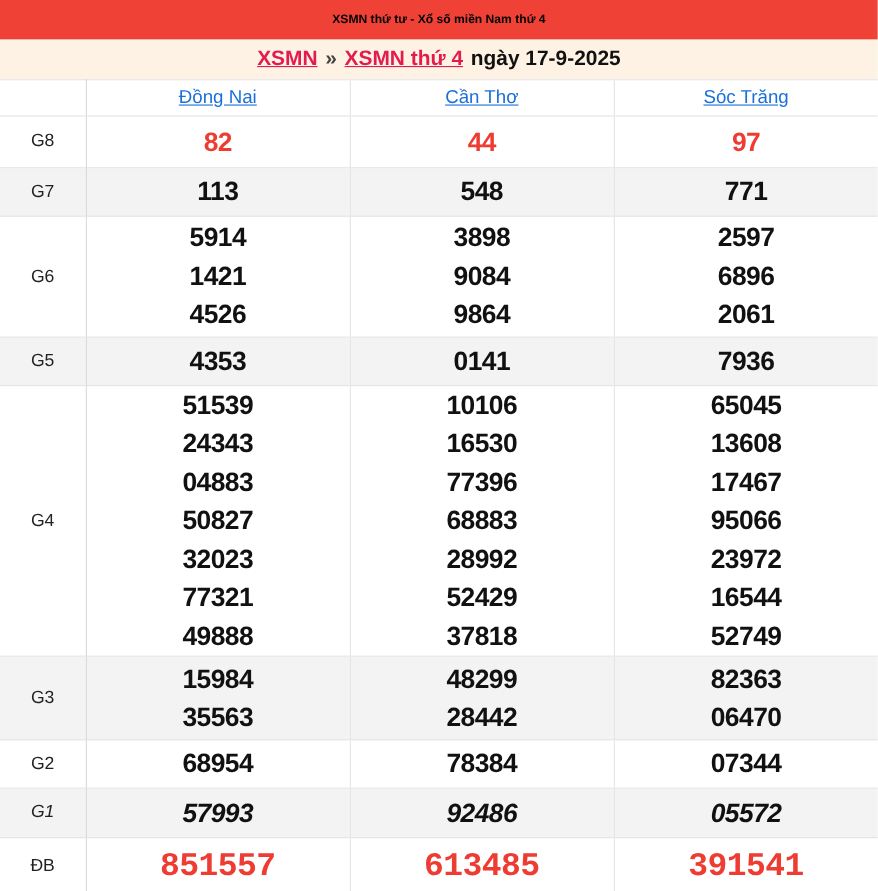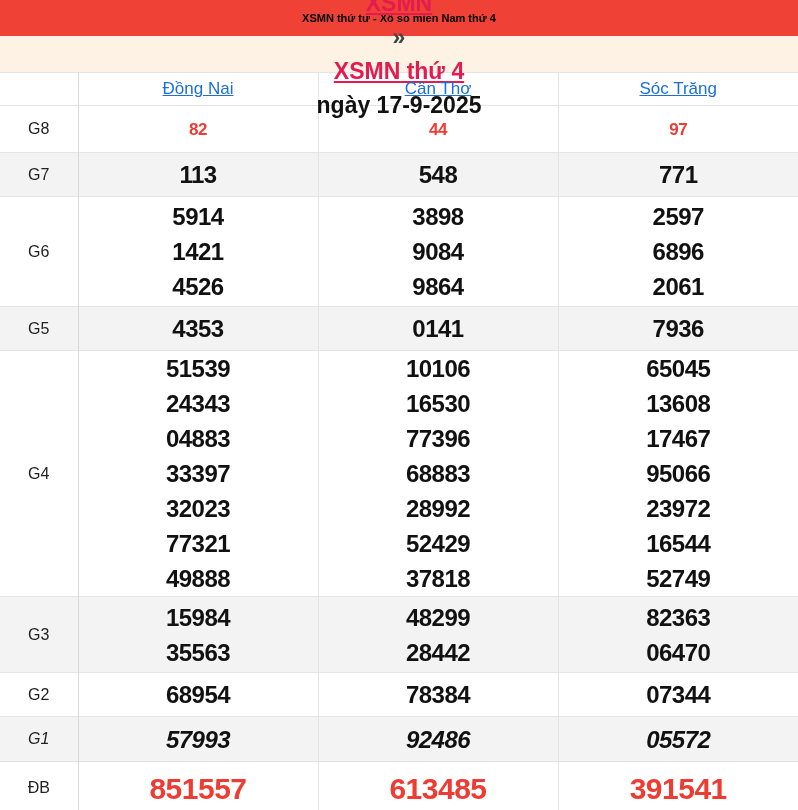--- a/index.html
+++ b/index.html
@@ -21,21 +21,21 @@
     width:798px;height:36px;background:var(--header-bg);
     display:flex;align-items:center;justify-content:center;
   }
   .title-bar h1{
     color:#000000;font-size:11px;font-weight:bold;letter-spacing:0;text-align:right;
   }
   
   .breadcrumb{
     width:798px;height:36px;background:var(--breadcrumb-bg);
     display:flex;align-items:center;justify-content:center;
-    font-size:23px;font-weight:bold;color:var(--text);gap:7px;flex-direction:column;
+    font-size:19px;font-weight:bold;color:var(--text);gap:7px;
   }
   .breadcrumb a{
     color:var(--breadcrumb-link);text-decoration:underline;cursor:pointer;
   }
   .breadcrumb .sep{color:#444;font-weight:bold;}
   
   table.results{
     width:798px;border-collapse:collapse;table-layout:fixed;background:#fff;
   }
   table.results col.label-col{width:78px;}
@@ -54,22 +54,22 @@
   tr.prov-row .label-cell{border-right:1px solid var(--label-border);}
   tr.prov-row a{
     color:var(--province-link);font-size:17px;font-weight:500;
     text-decoration:underline;cursor:pointer;
   }
   tr.stripe{background:var(--stripe-bg);}
   .num{
     font-weight:bold;color:var(--text);font-size:24px;
     line-height:35px;letter-spacing:-0.5px;
   }
-  tr.row-red-medium .num{color:var(--red-number);font-size:17px;}
-  tr.row-red-large .num{color:var(--red-number);font-size:30px;}
+  tr.row-red-medium .num{color:var(--red-number);font-size:24px;}
+  tr.row-red-large .num{color:var(--red-number);font-size:30px;font-family:Liberation Mono, monospace;}
 </style>
 </head>
 <body>
 
 <header class="title-bar">
   <h1>XSMN thứ tư - Xổ số miền Nam thứ 4</h1>
 </header>
 
 <nav class="breadcrumb">
   <a>XSMN</a>
@@ -148,21 +148,21 @@
         <td>
           <div class="num">7936</div>
         </td>
       </tr>
       <tr class="row-normal" style="height: 242px;">
         <th class="label-cell">G4</th>
         <td>
           <div class="num">51539</div>
           <div class="num">24343</div>
           <div class="num">04883</div>
-          <div class="num">33397</div>
+          <div class="num">50827</div>
           <div class="num">32023</div>
           <div class="num">77321</div>
           <div class="num">49888</div>
         </td>
         <td>
           <div class="num">10106</div>
           <div class="num">16530</div>
           <div class="num">77396</div>
           <div class="num">68883</div>
           <div class="num">28992</div>

